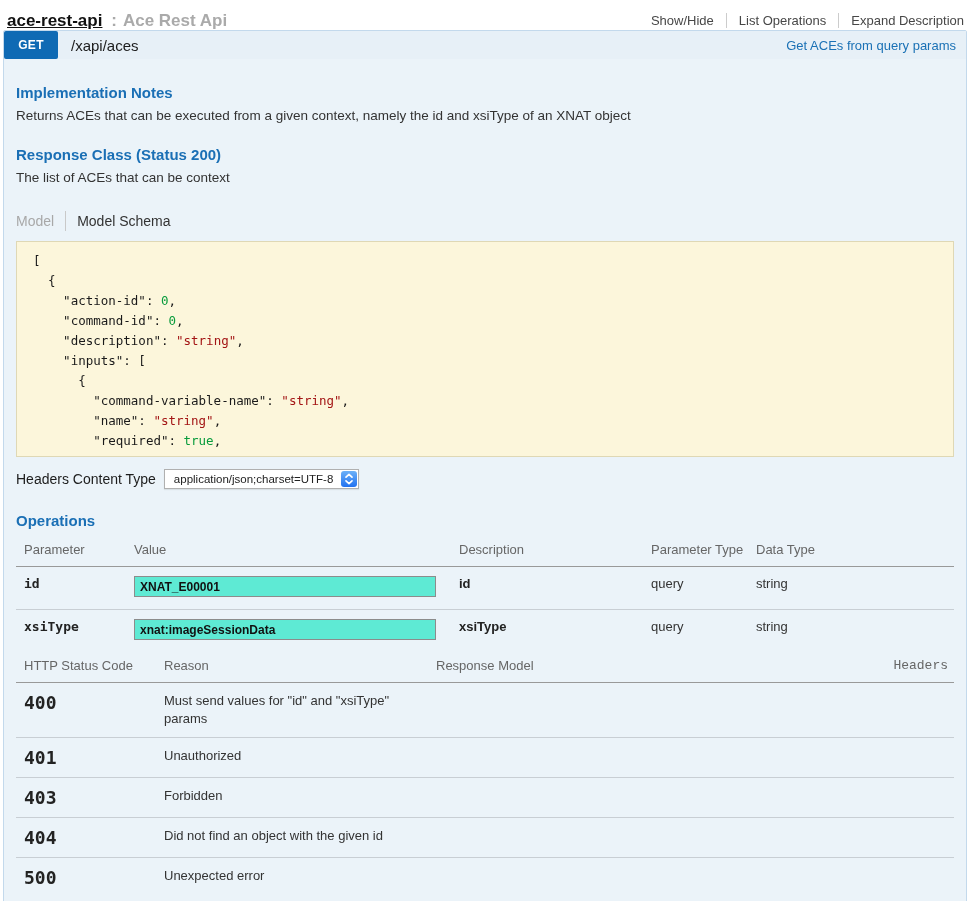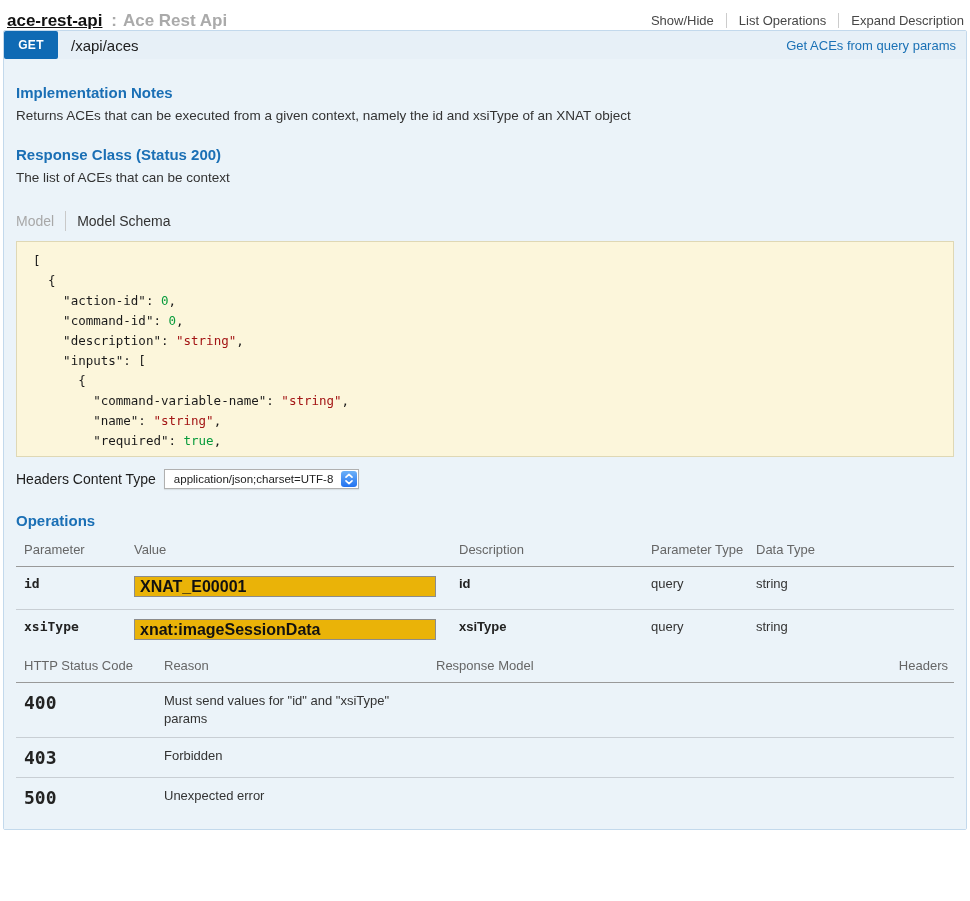--- a/index.html
+++ b/index.html
@@ -91,31 +91,31 @@
   tbody tr:last-child { border-bottom:none; }
 
   
   .params-table col.c-name { width:110px; }
   .params-table col.c-value { width:325px; }
   .params-table col.c-desc { width:192px; }
   .params-table col.c-ptype { width:105px; }
   .params-table .p-name { font-family:"DejaVu Sans Mono", monospace; font-weight:bold; font-size:13px; color:#222; }
   .params-table .p-desc { font-weight:bold; color:#222; }
   .param-input {
-    width:302px; height:21px; border:1px solid #8c8c8c; background:#eab308;
-    font-family:"Liberation Sans", sans-serif; font-weight:bold; font-size:16px;
+    width:302px; height:21px; border:1px solid #8c8c8c; background:#5eead4;
+    font-family:"Liberation Sans", sans-serif; font-weight:bold; font-size:12px;
     padding:1px 5px; color:#111;
   }
   .params-table tbody td { padding-top:9px; padding-bottom:12px; }
 
   
   .resp-table col.c-code { width:140px; }
   .resp-table col.c-reason { width:272px; }
   .resp-table col.c-model { width:388px; }
-  .resp-table th.right, .resp-table td.right { text-align:right; padding-right:6px; }
+  .resp-table th.right, .resp-table td.right { text-align:right; padding-right:6px;font-family:Liberation Mono, monospace; }
   .resp-table .r-code { font-family:"DejaVu Sans Mono", monospace; font-weight:bold; font-size:18px; color:#222; }
   .resp-table tbody td { padding-top:9px; padding-bottom:9px; }
   .resp-table .r-reason { color:#333; line-height:18px; }
 </style>
 </head>
 <body>
 
 <div class="api-header">
   <h2 class="api-title">
     <a class="resource-name">ace-rest-api</a>
@@ -220,28 +220,40 @@
           </tr>
         </thead>
       <tbody id="resp-body">
   <tr>
     <td class="r-code">400</td>
     <td class="r-reason">Must send values for "id" and "xsiType" params</td>
     <td class="r-model"></td>
     <td class="r-headers right"></td>
   </tr>
 
+  <tr>
+    <td class="r-code">401</td>
+    <td class="r-reason">Unauthorized</td>
+    <td class="r-model"></td>
+    <td class="r-headers right"></td>
+  </tr>
 
   <tr>
     <td class="r-code">403</td>
     <td class="r-reason">Forbidden</td>
     <td class="r-model"></td>
     <td class="r-headers right"></td>
   </tr>
 
+  <tr>
+    <td class="r-code">404</td>
+    <td class="r-reason">Did not find an object with the given id</td>
+    <td class="r-model"></td>
+    <td class="r-headers right"></td>
+  </tr>
 
   <tr>
     <td class="r-code">500</td>
     <td class="r-reason">Unexpected error</td>
     <td class="r-model"></td>
     <td class="r-headers right"></td>
   </tr>
 </tbody>
     </table>
 

